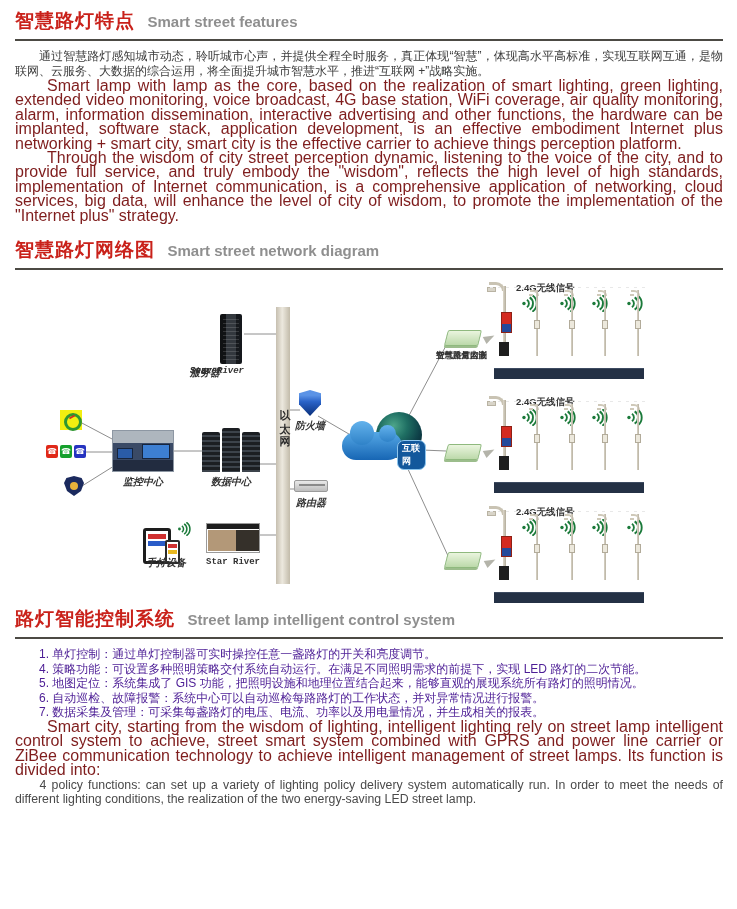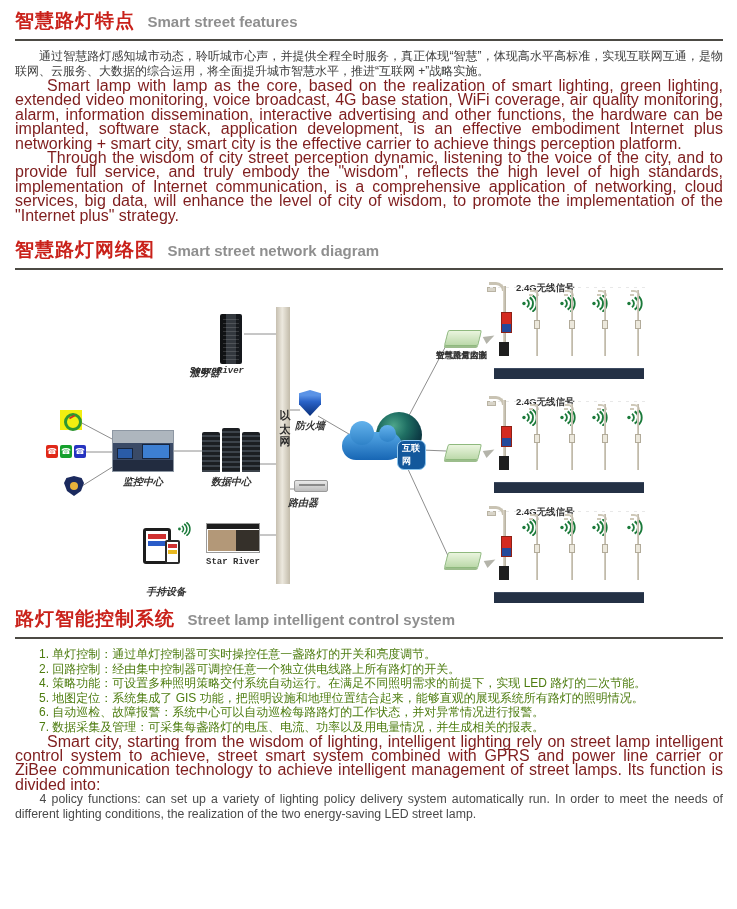--- a/index.html
+++ b/index.html
@@ -4,21 +4,21 @@
 <style>
   html,body{margin:0;padding:0;background:#fff;}
   body{width:737px;height:909px;font-family:"Liberation Sans","DejaVu Sans",sans-serif;color:#3f3f3f;overflow:hidden;}
   .sec-head{margin:0 14px 0 15px;padding:8px 0 5px 0;border-bottom:2px solid #4c4a44;}
   .sec-head .zh{color:#c9211a;font-size:19px;font-weight:bold;letter-spacing:1px;}
   .sec-head .en{color:#8f8f8f;font-size:15px;font-weight:bold;margin-left:8px;}
   .txt{margin:8px 14px 0 15px;}
   .txt p{margin:0;text-indent:2em;text-align:justify;}
   .zh-p{font-size:12px;line-height:15px;color:#3c3c3c;}
   .en-p{font-size:16px;line-height:14.4px;color:#7f1d1d;}
-  .item{font-size:12px;line-height:14.6px;color:#4d7c0f;}
+  .item{font-size:12px;line-height:14.6px;color:#4c1d95;}
   .item-en{font-size:12.3px;line-height:14.3px;color:#4a4a4a;}
 
   
   #diagram{position:relative;width:737px;height:334px;}
   #diagram *{position:absolute;box-sizing:border-box;}
   #lines{left:0;top:0;pointer-events:none;}
   .dlabel{font-size:10px;font-weight:bold;color:#333;text-align:center;white-space:nowrap;font-style:italic;}
   .mono{font-family:"Liberation Mono","DejaVu Sans Mono",monospace;font-weight:bold;font-size:9px;color:#333;}
 
   #d-server{left:220px;top:44px;width:22px;height:50px;border-radius:2px;
@@ -34,21 +34,21 @@
     font-size:11px;font-weight:bold;color:#2c2c2c;}
 
   #d-firewall{left:299px;top:120px;width:22px;height:26px;
     background:linear-gradient(180deg,#5b93e6 0 20%,#2a63c8 45%,#0a2f7a);
     clip-path:polygon(50% 0,100% 12%,100% 55%,50% 100%,0 55%,0 12%);}
   #d-firewall-label{left:288px;top:149px;width:44px;}
 
   #d-router{left:294px;top:210px;width:34px;height:12px;background:linear-gradient(180deg,#e9e9e9,#bdbdbd);
     border:1px solid #9a9a9a;border-radius:2px;}
   #d-router:before{content:"";position:absolute;left:4px;top:3px;width:26px;height:2px;background:#8a8a8a;}
-  #d-router-label{left:284px;top:226px;width:38px;}
+  #d-router-label{left:292px;top:226px;width:38px;}
 
   #d-cloud{left:342px;top:142px;width:84px;height:58px;}
   #d-globe{left:34px;top:0;width:46px;height:46px;border-radius:50%;
     background:radial-gradient(circle at 38% 30%,#4da58a 0%,#1f6f63 32%,#0e4048 62%,#06222c 88%);}
   #d-cloudshape{left:0;top:20px;width:60px;height:28px;border-radius:14px;
     background:linear-gradient(180deg,#55a8e6,#1766b4);}
   #d-cloudshape:before{content:"";position:absolute;left:8px;top:-11px;width:24px;height:24px;border-radius:50%;
     background:linear-gradient(180deg,#63b2ec,#2f82c8);}
   #d-cloudshape:after{content:"";position:absolute;right:6px;top:-7px;width:17px;height:17px;border-radius:50%;
     background:linear-gradient(180deg,#63b2ec,#2f82c8);}
@@ -78,21 +78,21 @@
     clip-path:polygon(50% 0,88% 10%,100% 35%,85% 75%,50% 100%,15% 75%,0 35%,12% 10%);}
   #d-badge:after{content:"";position:absolute;left:6px;top:6px;width:8px;height:8px;border-radius:50%;background:#e8b23a;}
 
   #d-handheld{left:143px;top:254px;width:46px;height:44px;}
   #d-tablet{left:0;top:4px;width:28px;height:36px;border:3px solid #1d1d1d;border-radius:3px;background:#fff;}
   #d-tablet:before{content:"";position:absolute;left:2px;top:3px;width:18px;height:5px;background:#d03030;}
   #d-tablet:after{content:"";position:absolute;left:2px;top:10px;width:18px;height:5px;background:#2a5cc8;}
   #d-phone-dev{left:22px;top:16px;width:15px;height:24px;border:2px solid #2a2a2a;border-radius:2px;background:#fff;}
   #d-phone-dev:before{content:"";position:absolute;left:1px;top:2px;width:9px;height:4px;background:#d03030;}
   #d-phone-dev:after{content:"";position:absolute;left:1px;top:8px;width:9px;height:4px;background:#e8b820;}
-  #d-handheld-label{left:143px;top:315px;width:46px;}
+  #d-handheld-label{left:143px;top:286px;width:46px;}
   .wifi-mini{left:34px;top:-2px;}
 
   #d-star{left:206px;top:253px;width:54px;height:30px;border:1px solid #9a9a9a;background:#fff;}
   #d-star:before{content:"";position:absolute;left:0;top:0;width:100%;height:5px;background:#1d1d1d;}
   #d-star:after{content:"";position:absolute;left:1px;top:6px;width:51px;height:21px;
     background:linear-gradient(90deg,#b39878 0 55%,#35302a 55%);}
   #d-star-label{left:204px;top:287px;width:58px;text-align:center;}
 
   .board{width:34px;height:16px;border:1px solid #8fb97e;border-radius:2px;transform:skewX(-14deg);
     background:linear-gradient(180deg,#eaf5de,#bcd9aa);box-shadow:0 2px 0 #9cbd8c;}
@@ -387,21 +387,20 @@
     <div class="road"></div>
   </div>
 </div>
 
 <div class="sec-head" style="padding-top:2px;">
   <span class="zh">路灯智能控制系统</span>
   <span class="en">Street lamp intelligent control system</span>
 </div>
 <div class="txt">
   <p class="item">1. 单灯控制：通过单灯控制器可实时操控任意一盏路灯的开关和亮度调节。</p>
-  <p class="item">2. 回路控制：经由集中控制器可调控任意一个独立供电线路上所有路灯的开关。</p>
   <p class="item">4. 策略功能：可设置多种照明策略交付系统自动运行。在满足不同照明需求的前提下，实现 LED 路灯的二次节能。</p>
   <p class="item">5. 地图定位：系统集成了 GIS 功能，把照明设施和地理位置结合起来，能够直观的展现系统所有路灯的照明情况。</p>
   <p class="item">6. 自动巡检、故障报警：系统中心可以自动巡检每路路灯的工作状态，并对异常情况进行报警。</p>
   <p class="item">7. 数据采集及管理：可采集每盏路灯的电压、电流、功率以及用电量情况，并生成相关的报表。</p>
   <p class="en-p">Smart city, starting from the wisdom of lighting, intelligent lighting rely on street lamp intelligent control system to achieve, street smart system combined with GPRS and power line carrier or ZiBee communication technology to achieve intelligent management of street lamps. Its function is divided into:</p>
   <p class="item-en">4 policy functions: can set up a variety of lighting policy delivery system automatically run. In order to meet the needs of different lighting conditions, the realization of the two energy-saving LED street lamp.</p>
 
 </div>
 
 </body></html>

